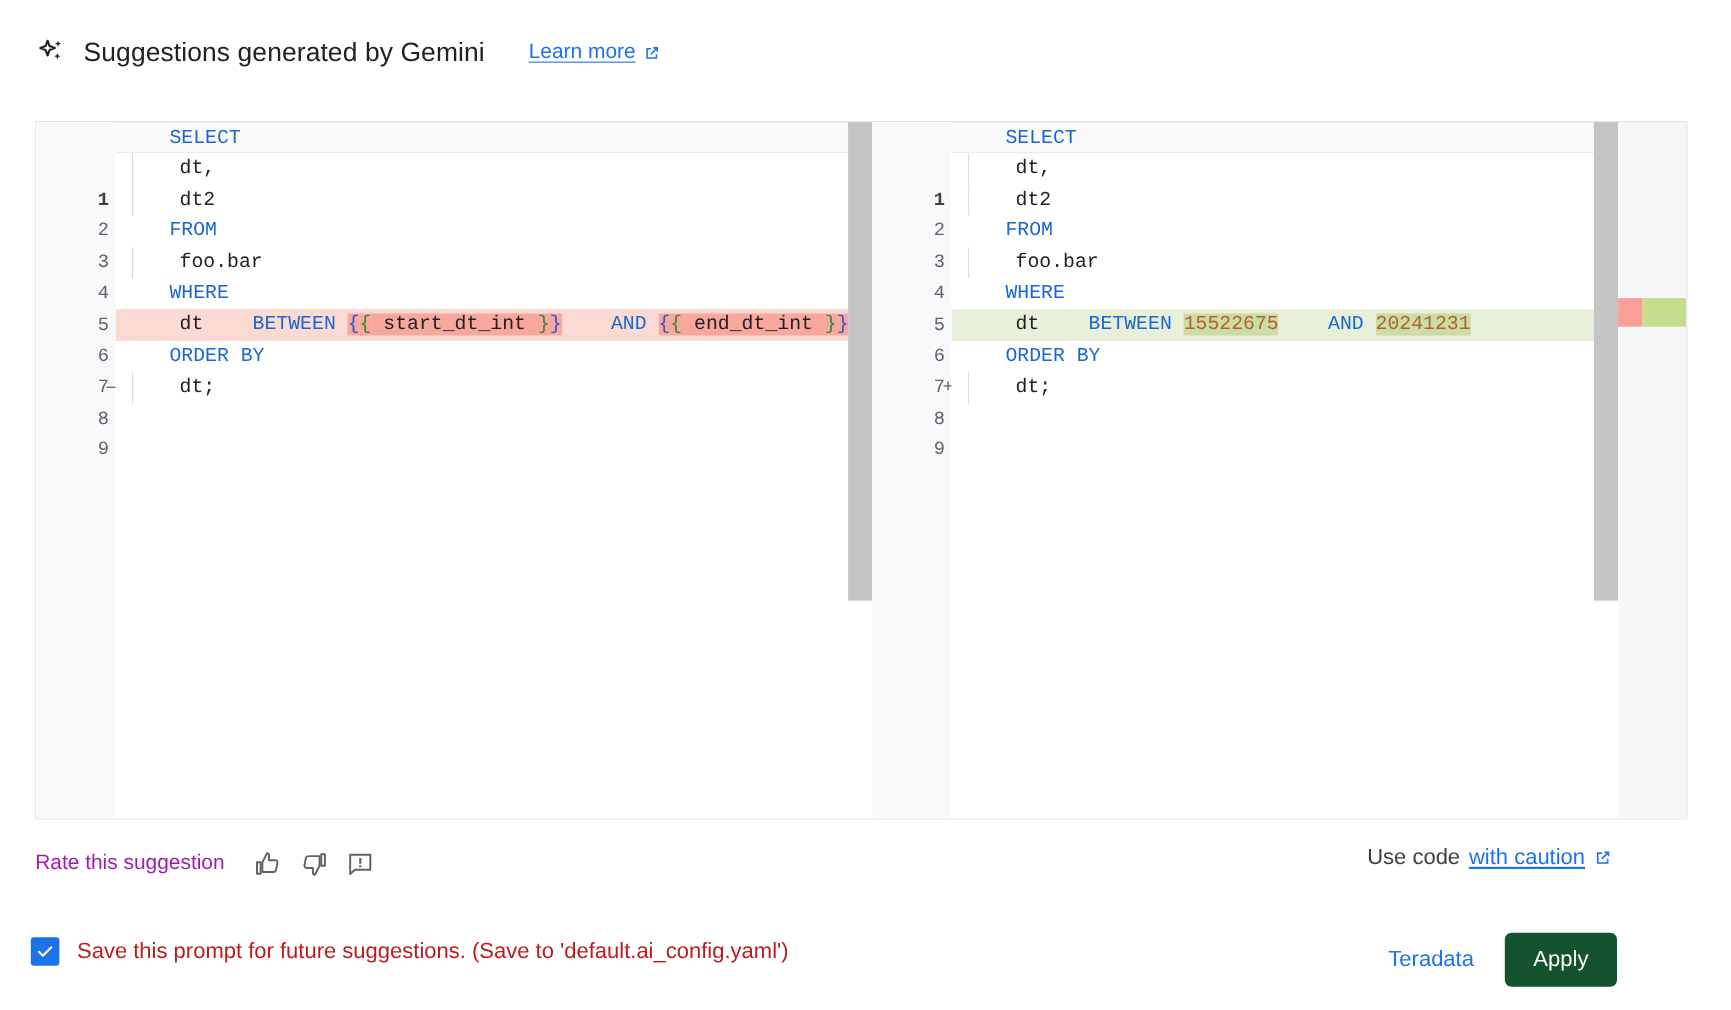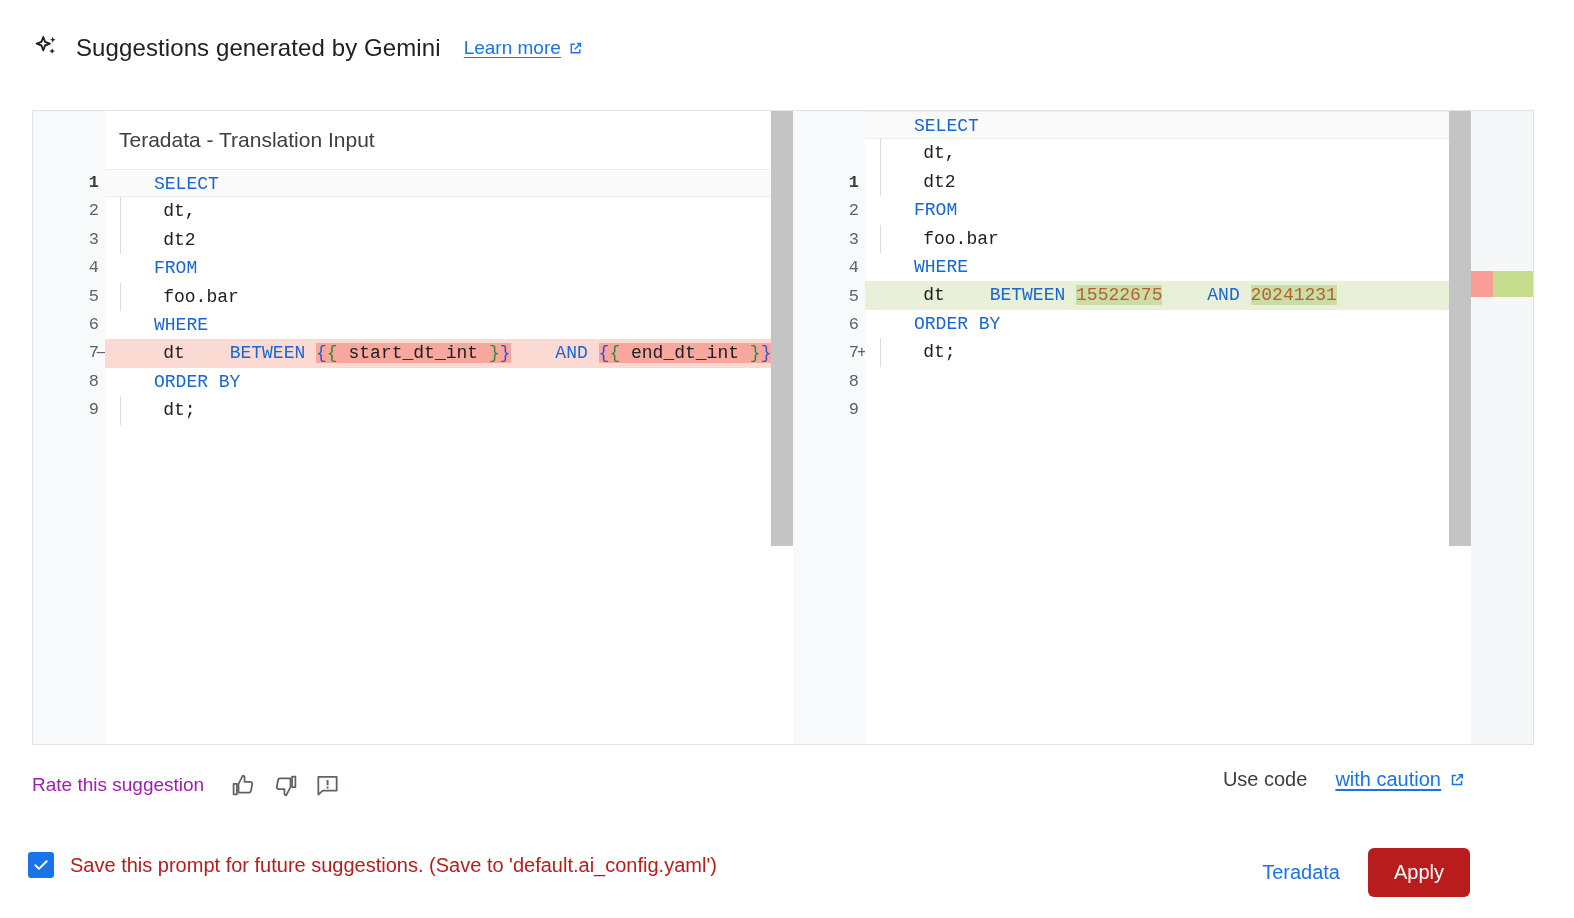--- a/index.html
+++ b/index.html
@@ -29,21 +29,21 @@
     flex: 0 0 auto;
   }
   .header-title {
     font-size: 24px;
     font-weight: 400;
     color: #202124;
     letter-spacing: .1px;
     white-space: nowrap;
   }
   .learn-more {
-    margin-left: 23px;
+    margin-left: 40px;
     display: inline-flex; align-items: center; gap: 6px;
     color: #1a73e8;
     font-size: 19px;
     text-decoration: none;
     cursor: pointer;
     white-space: nowrap;
   }
   .learn-more .lm-text {
     text-decoration: underline;
     text-underline-offset: 3px;
@@ -204,21 +204,20 @@
     border-radius: 4px;
   }
 
   .caution-row {
     position: absolute;
     right: 32px; top: 768px;
     display: flex; 
     font-size: 20px;
     color: #3c4043;
     white-space: nowrap;
-    gap: 20px;
   }
   .caution-link {
     color: #1a73e8;
     margin-left: 8px;
     display: inline-flex; align-items: center; gap: 7px;
     cursor: pointer;
   }
   .caution-link .cl-text {
     text-decoration: underline;
     text-underline-offset: 3px;
@@ -254,21 +253,21 @@
     border: none;
     color: #1a73e8;
     font-size: 20px;
     font-family: "Liberation Sans", sans-serif;
     padding: 12px 18px;
     border-radius: 6px;
     cursor: pointer;
     white-space: nowrap;
   }
   .btn-filled {
-    background: #b91c1c;
+    background: #14532d;
     border: none;
     color: #ffffff;
     font-size: 20px;
     font-family: "Liberation Sans", sans-serif;
     padding: 13px 26px;
     border-radius: 6px;
     cursor: pointer;
     white-space: nowrap;
   }
 </style>
@@ -305,21 +304,20 @@
           <div class="gutter-num lnum-2">2</div>
           <div class="gutter-num lnum-3">3</div>
           <div class="gutter-num lnum-4">4</div>
           <div class="gutter-num lnum-5">5</div>
           <div class="gutter-num lnum-6">6</div>
           <div class="gutter-num lnum-7">7<span class="sign">—</span></div>
           <div class="gutter-num lnum-8">8</div>
           <div class="gutter-num lnum-9">9</div>
         </div>
       <div class="code-area">
-        <div class="pane-title">Teradata - Translation Input</div>
         <div class="code-lines" id="code-left">
             <div class="code-line current"><span class="kw">SELECT</span></div>
             <div class="code-line indent"><span class="plain">    dt,</span></div>
             <div class="code-line indent"><span class="plain">    dt2</span></div>
             <div class="code-line"><span class="kw">FROM</span></div>
             <div class="code-line indent"><span class="plain">    foo.bar</span></div>
             <div class="code-line"><span class="kw">WHERE</span></div>
             <div class="code-line removed"><span class="plain">    dt </span><span class="kw">BETWEEN </span><span class="br-b hl-del">{</span><span class="br-g hl-del">{</span><span class="plain hl-del"> start_dt_int </span><span class="br-g hl-del">}</span><span class="br-b hl-del">}</span><span class="plain"> </span><span class="kw">AND</span><span class="plain"> </span><span class="br-b hl-del">{</span><span class="br-g hl-del">{</span><span class="plain hl-del"> end_dt_int </span><span class="br-g hl-del">}</span><span class="br-b hl-del">}</span></div>
             <div class="code-line"><span class="kw">ORDER BY</span></div>
             <div class="code-line indent"><span class="plain">    dt;</span></div>

